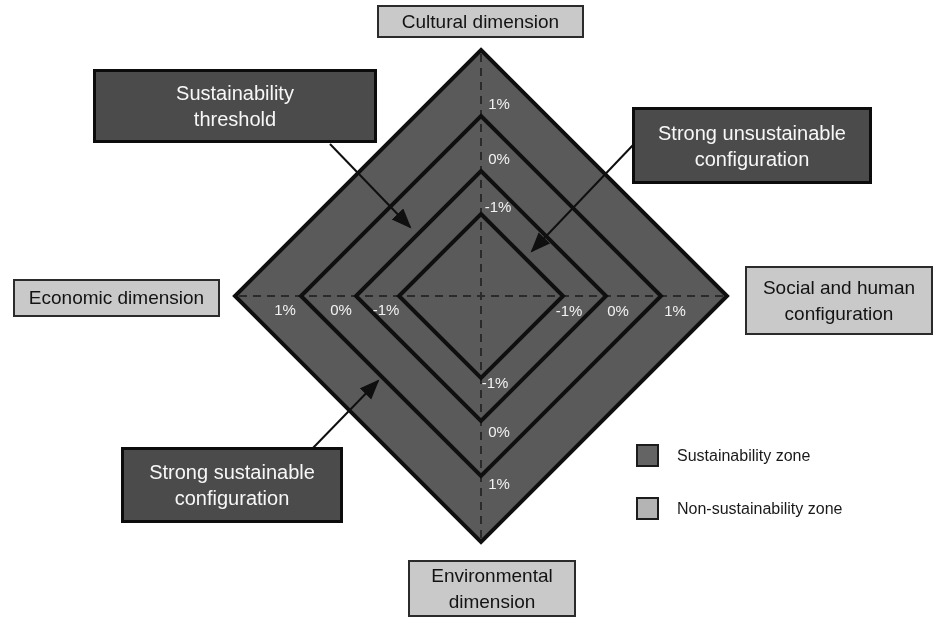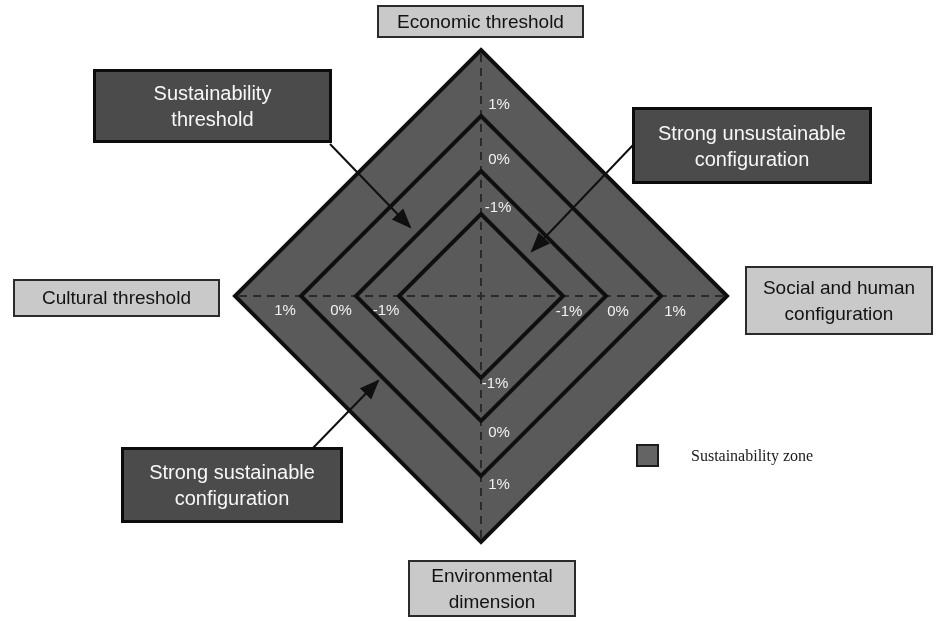--- a/index.html
+++ b/index.html
@@ -52,33 +52,32 @@
     border: 3px solid #0c0c0c;
     color: #f7f7f7;
     font-size: 20px;
     line-height: 1.3;
     display: flex;
     flex-direction: column;
     align-items: center;
     justify-content: center;
     text-align: center;
   }
-  .note-box--threshold     { left: 93px;  top: 69px;  width: 239px; height: 74px; }
+  .note-box--threshold     { left: 93px;  top: 69px;  width: 284px; height: 74px; }
   .note-box--unsustainable { left: 632px; top: 66px;  width: 240px; height: 77px; margin-top: 41px; }
   .note-box--sustainable   { left: 92px;  top: 447px; width: 222px; height: 76px; margin-left: 29px; }
   
   .legend-item {
     position: absolute;
     display: flex;
     align-items: center;
-    gap: 32px;
+    gap: 18px;
     font-size: 16px;
     color: #1a1a1a;
     white-space: nowrap;
-    font-family: Liberation Serif, serif;
   }
   .legend-item--dark  { left: 636px; top: 444px; }
   .legend-item--light { left: 636px; top: 497px; }
   .legend-swatch {
     box-sizing: border-box;
     width: 23px;
     height: 23px;
     border: 2px solid #1c1c1c;
     flex: 0 0 auto;
   }
@@ -122,25 +121,25 @@
     <text class="tick" x="569" y="310" text-anchor="middle" dominant-baseline="central">-1%</text>
     <text class="tick" x="618" y="310" text-anchor="middle" dominant-baseline="central">0%</text>
     <text class="tick" x="675" y="310" text-anchor="middle" dominant-baseline="central">1%</text>
 
     <line x1="330" y1="144" x2="410" y2="227" stroke="#0f0f0f" stroke-width="2" marker-end="url(#arrowhead)"></line>
     <line x1="634" y1="144" x2="532" y2="251" stroke="#0f0f0f" stroke-width="2" marker-end="url(#arrowhead)"></line>
     <line x1="312" y1="449" x2="378" y2="381" stroke="#0f0f0f" stroke-width="2" marker-end="url(#arrowhead)"></line>
   </svg>
 
   <div class="dim-box dim-box--economic">
-    <span>Economic threshold</span>
+    <span>Cultural dimension</span>
   </div>
 
   <div class="dim-box dim-box--cultural">
-    <span>Cultural threshold</span>
+    <span>Economic dimension</span>
   </div>
 
   <div class="dim-box dim-box--social">
     <span>Social and human</span>
     <span>configuration</span>
   </div>
 
   <div class="dim-box dim-box--environmental">
     <span>Environmental</span>
     <span>dimension</span>
@@ -159,14 +158,18 @@
   <div class="note-box note-box--sustainable">
     <span>Strong sustainable</span>
     <span>configuration</span>
   </div>
 
   <div class="legend-item legend-item--dark">
     <span class="legend-swatch legend-swatch--dark"></span>
     <span>Sustainability zone</span>
   </div>
 
+  <div class="legend-item legend-item--light">
+    <span class="legend-swatch legend-swatch--light"></span>
+    <span>Non-sustainability zone</span>
+  </div>
 
 </div>
 
 </body></html>

